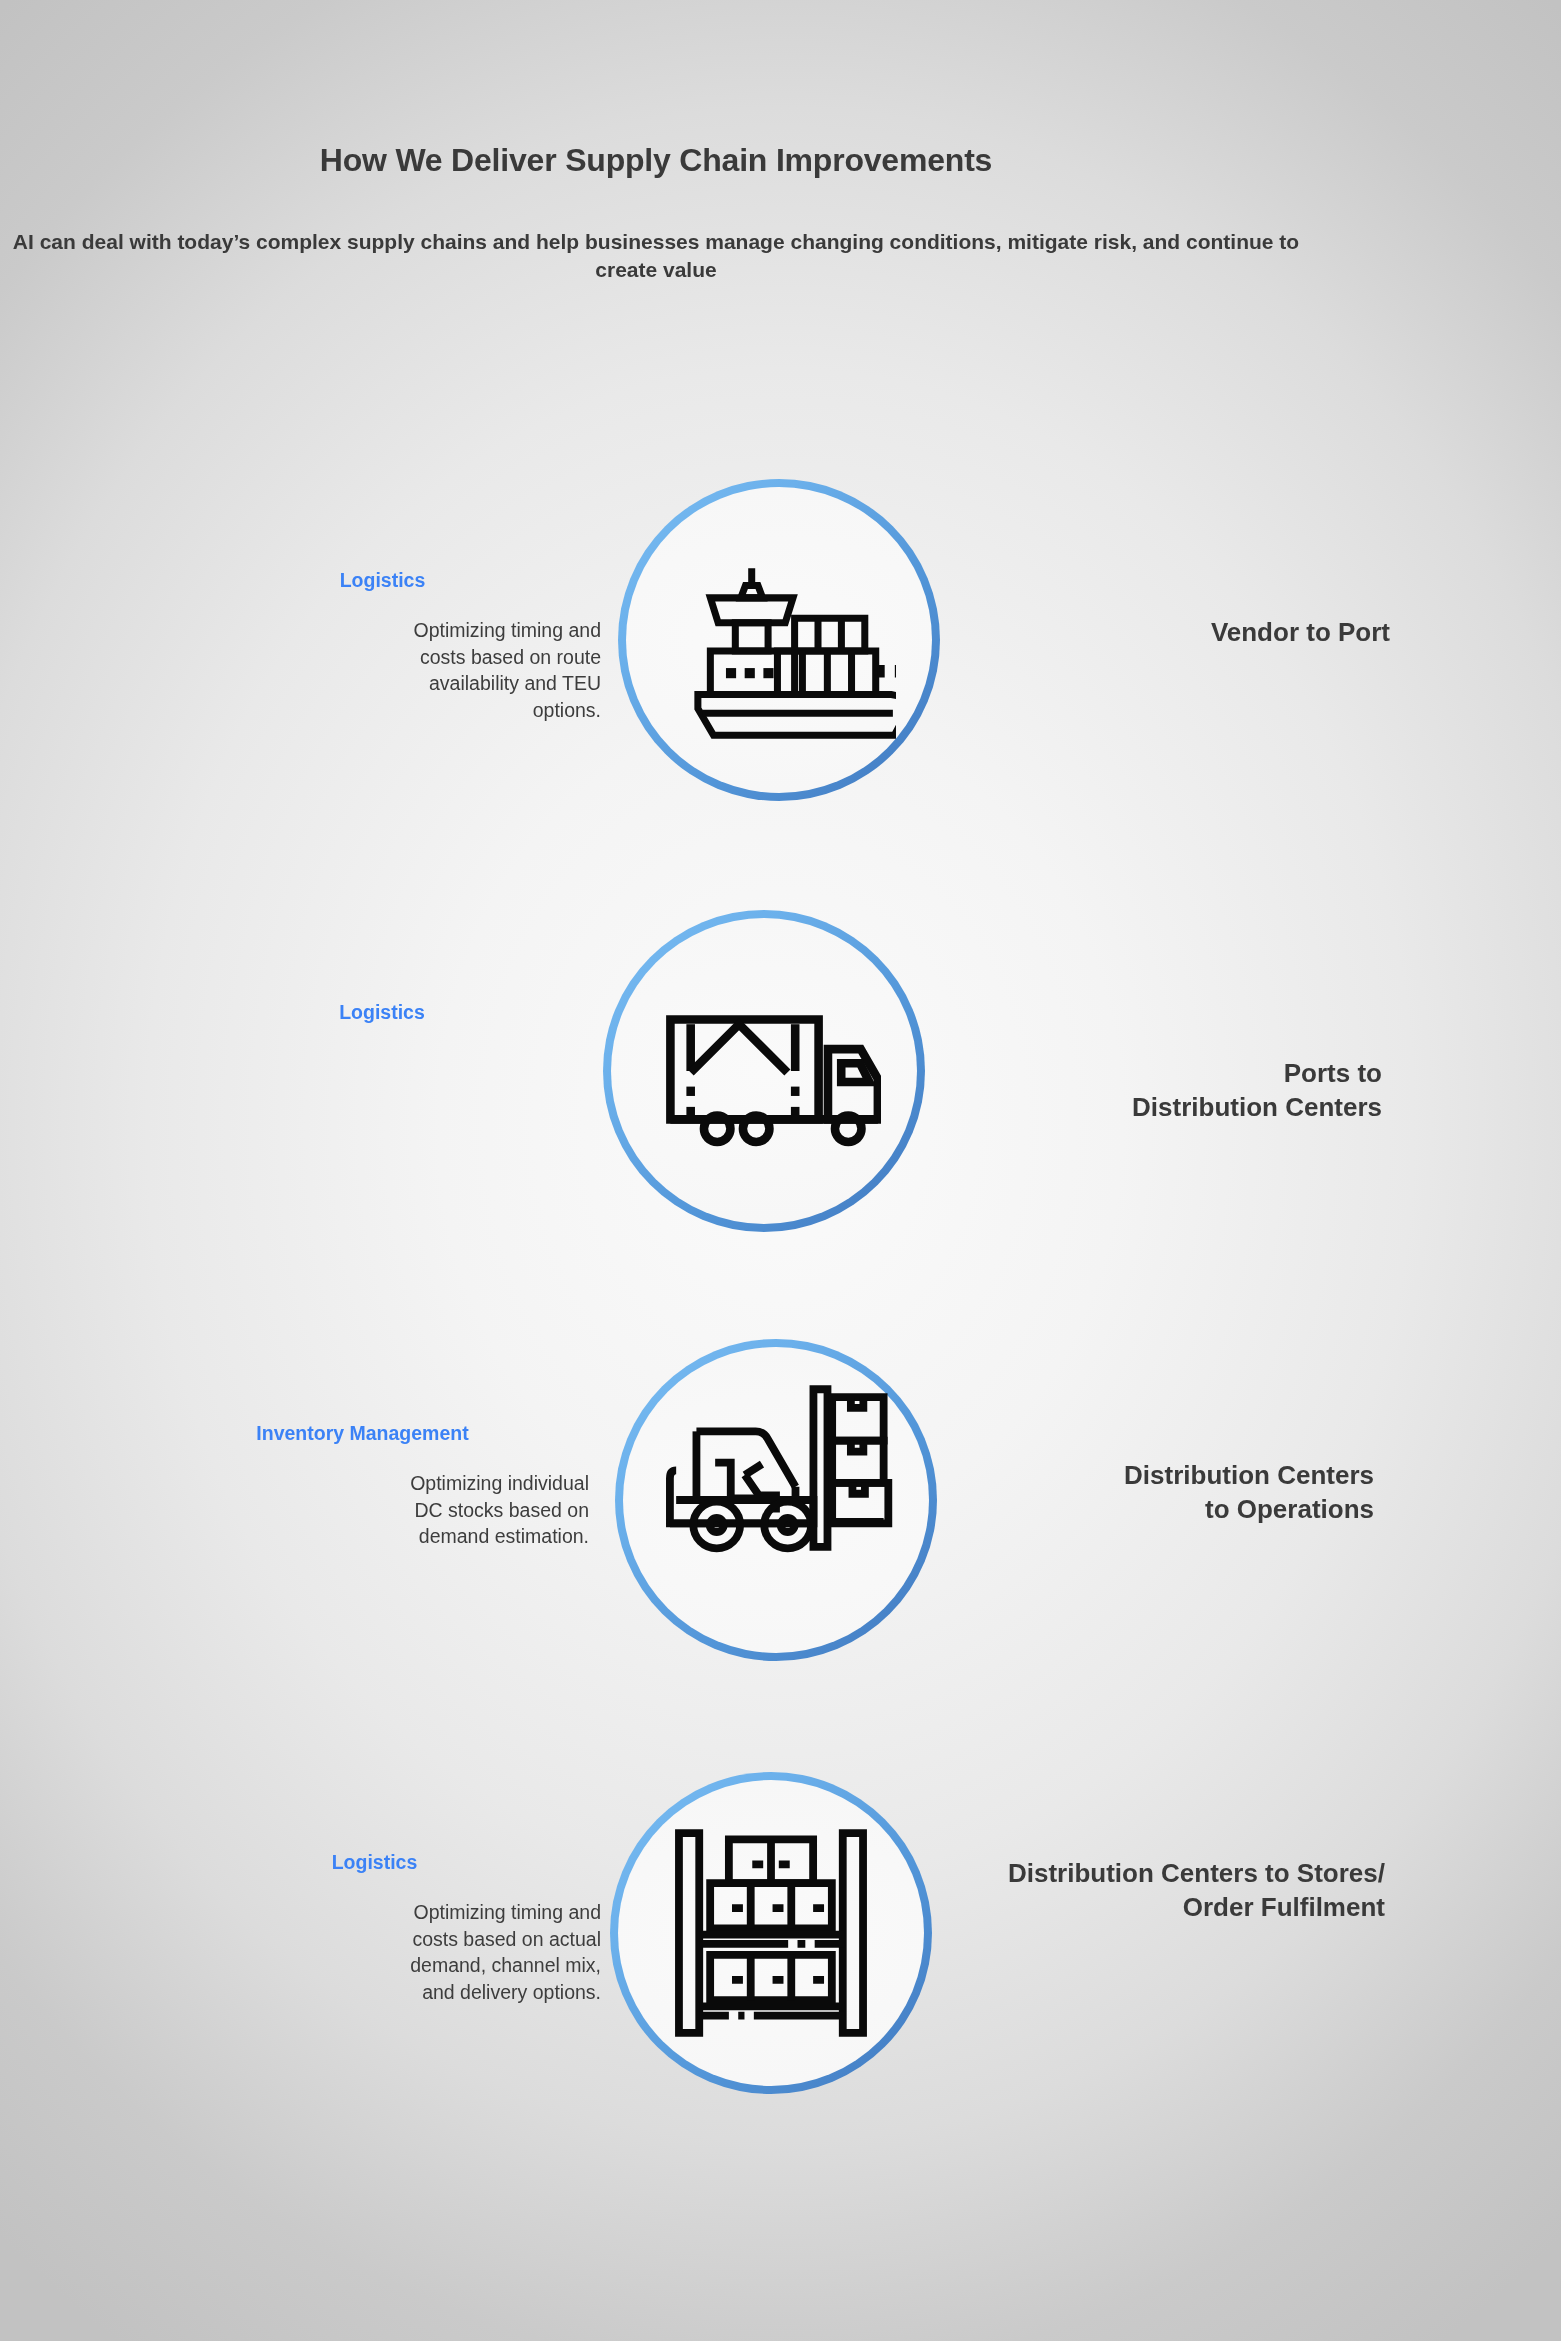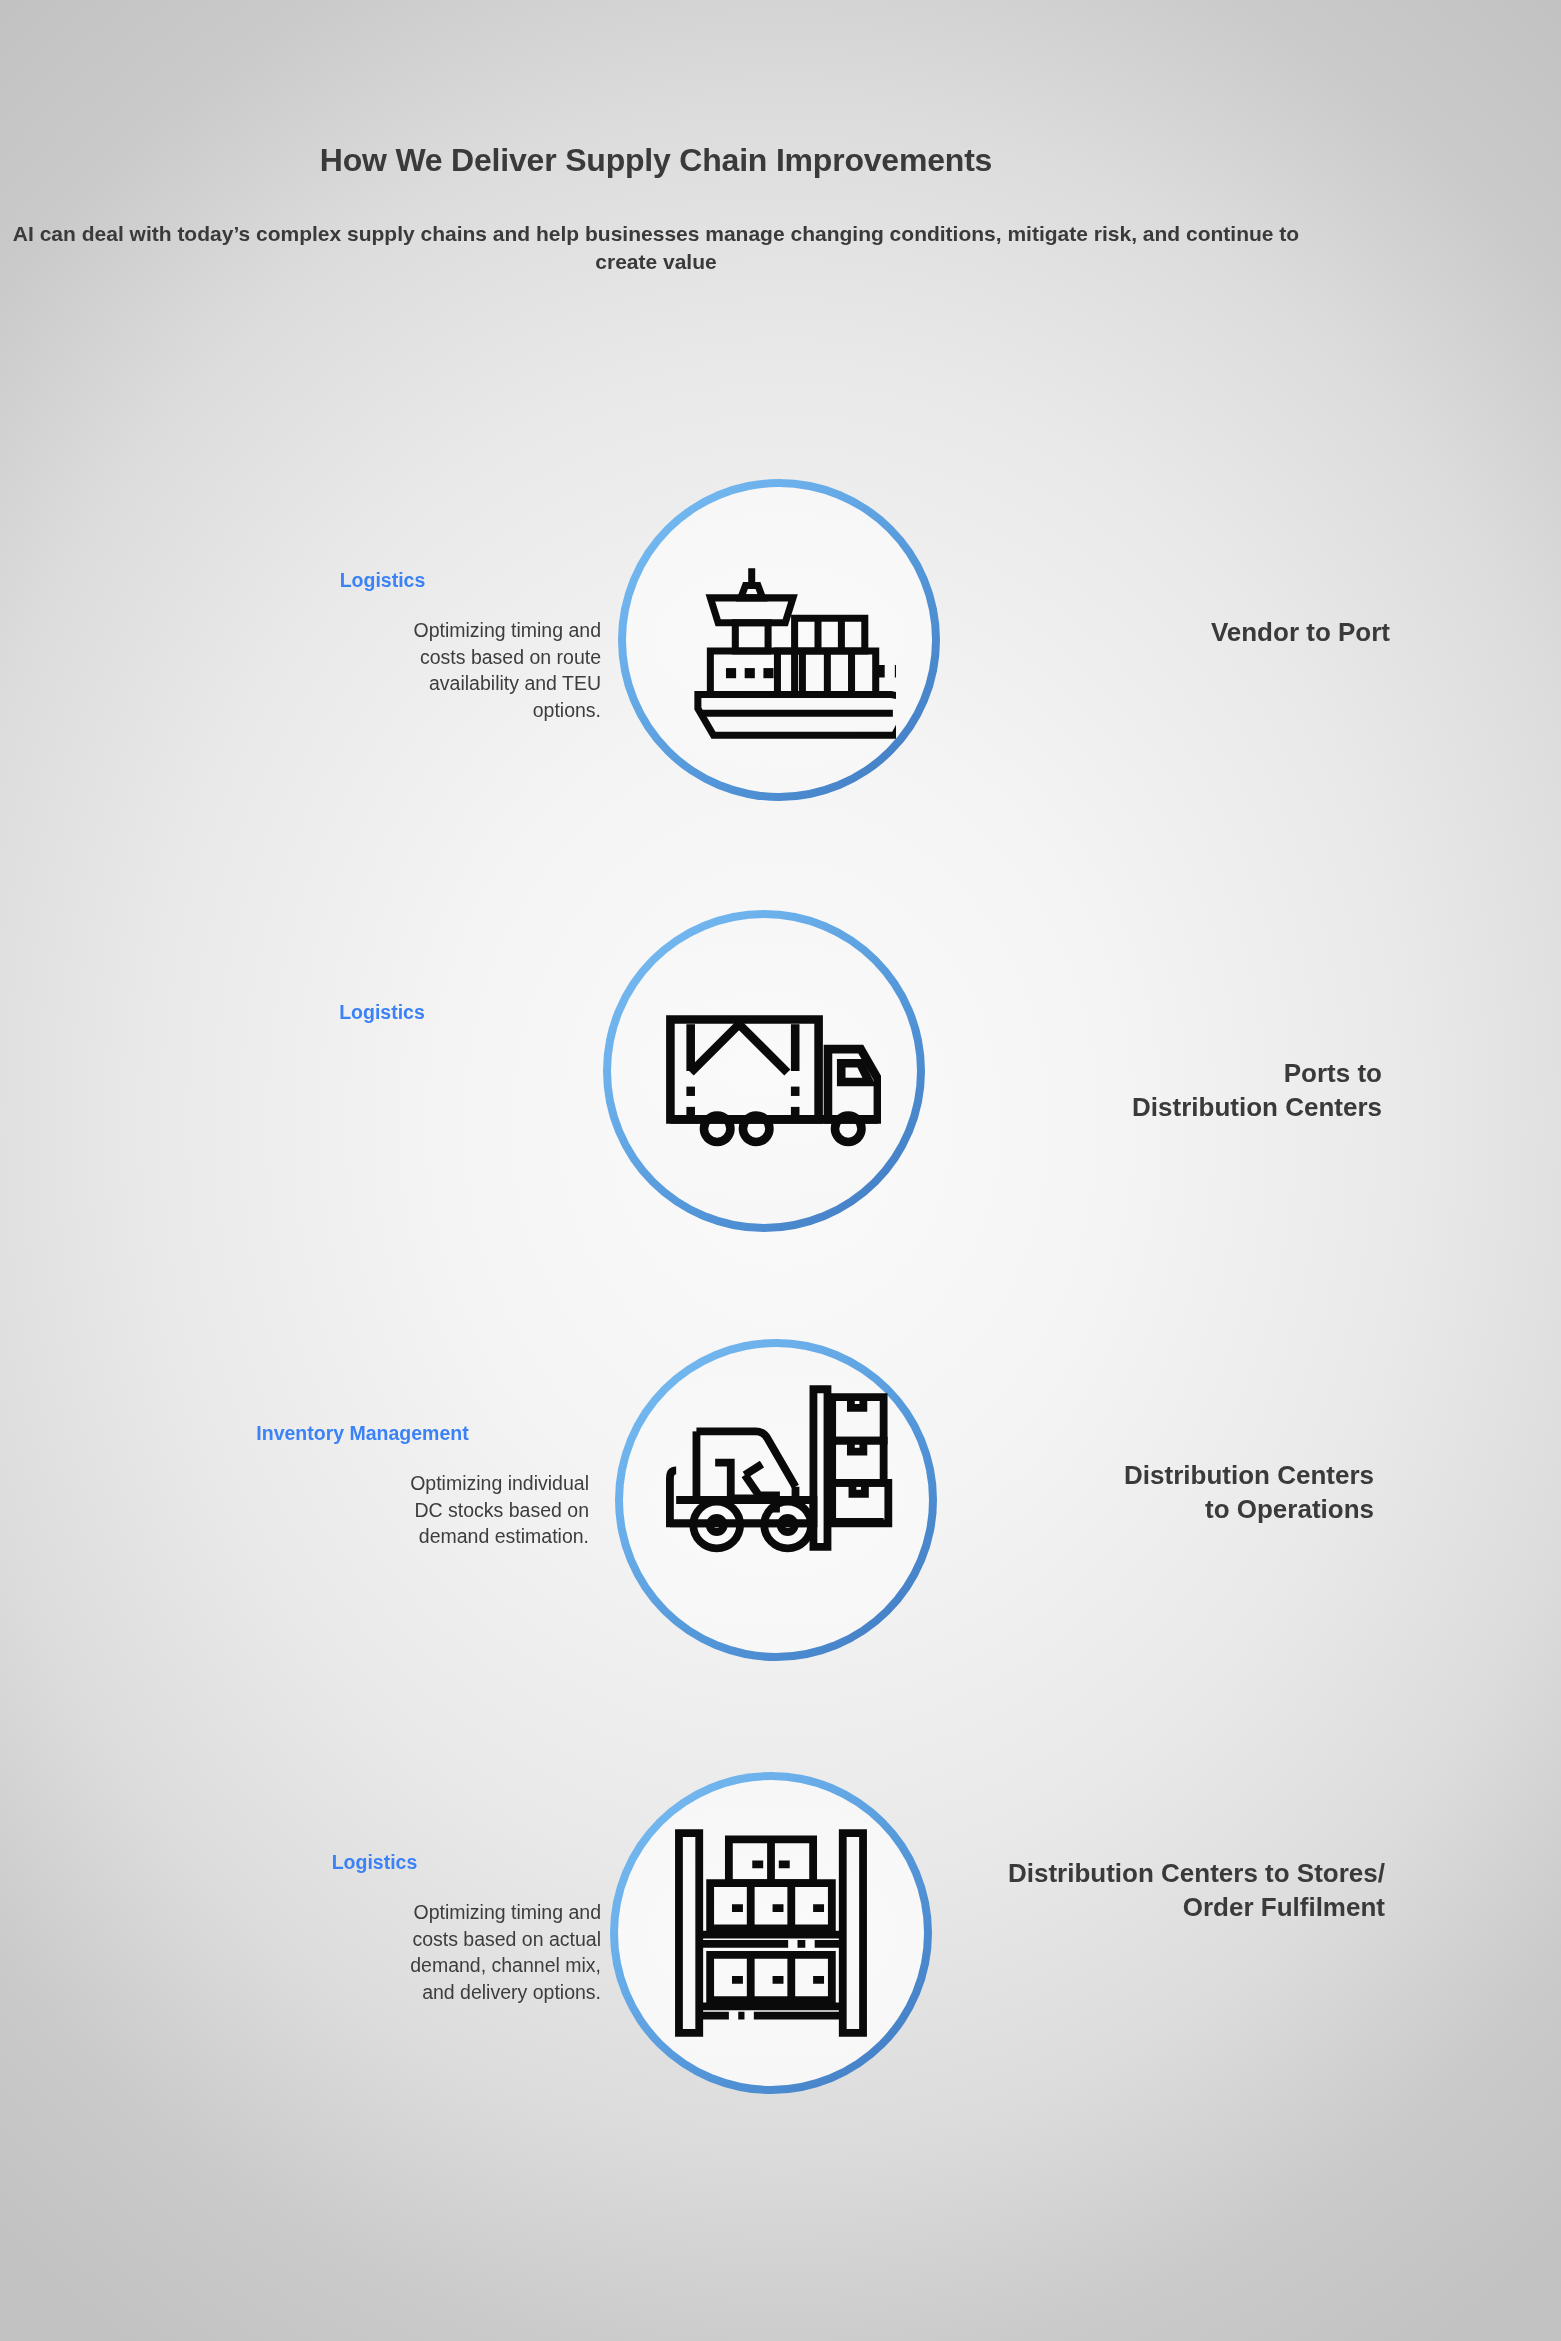--- a/index.html
+++ b/index.html
@@ -27,21 +27,21 @@
   }
   .page-title {
     margin: 0;
     padding-top: 142px;
     font-size: 32px;
     font-weight: bold;
     letter-spacing: -0.2px;
     color: #3A3A3A;
   }
   .page-subtitle {
-    margin: 0;
+    margin: 8px;
     padding-top: 41px;
     font-size: 21px;
     font-weight: bold;
     line-height: 1.33;
     color: #3A3A3A;
   }
 
   
   .row {
     position: absolute;

